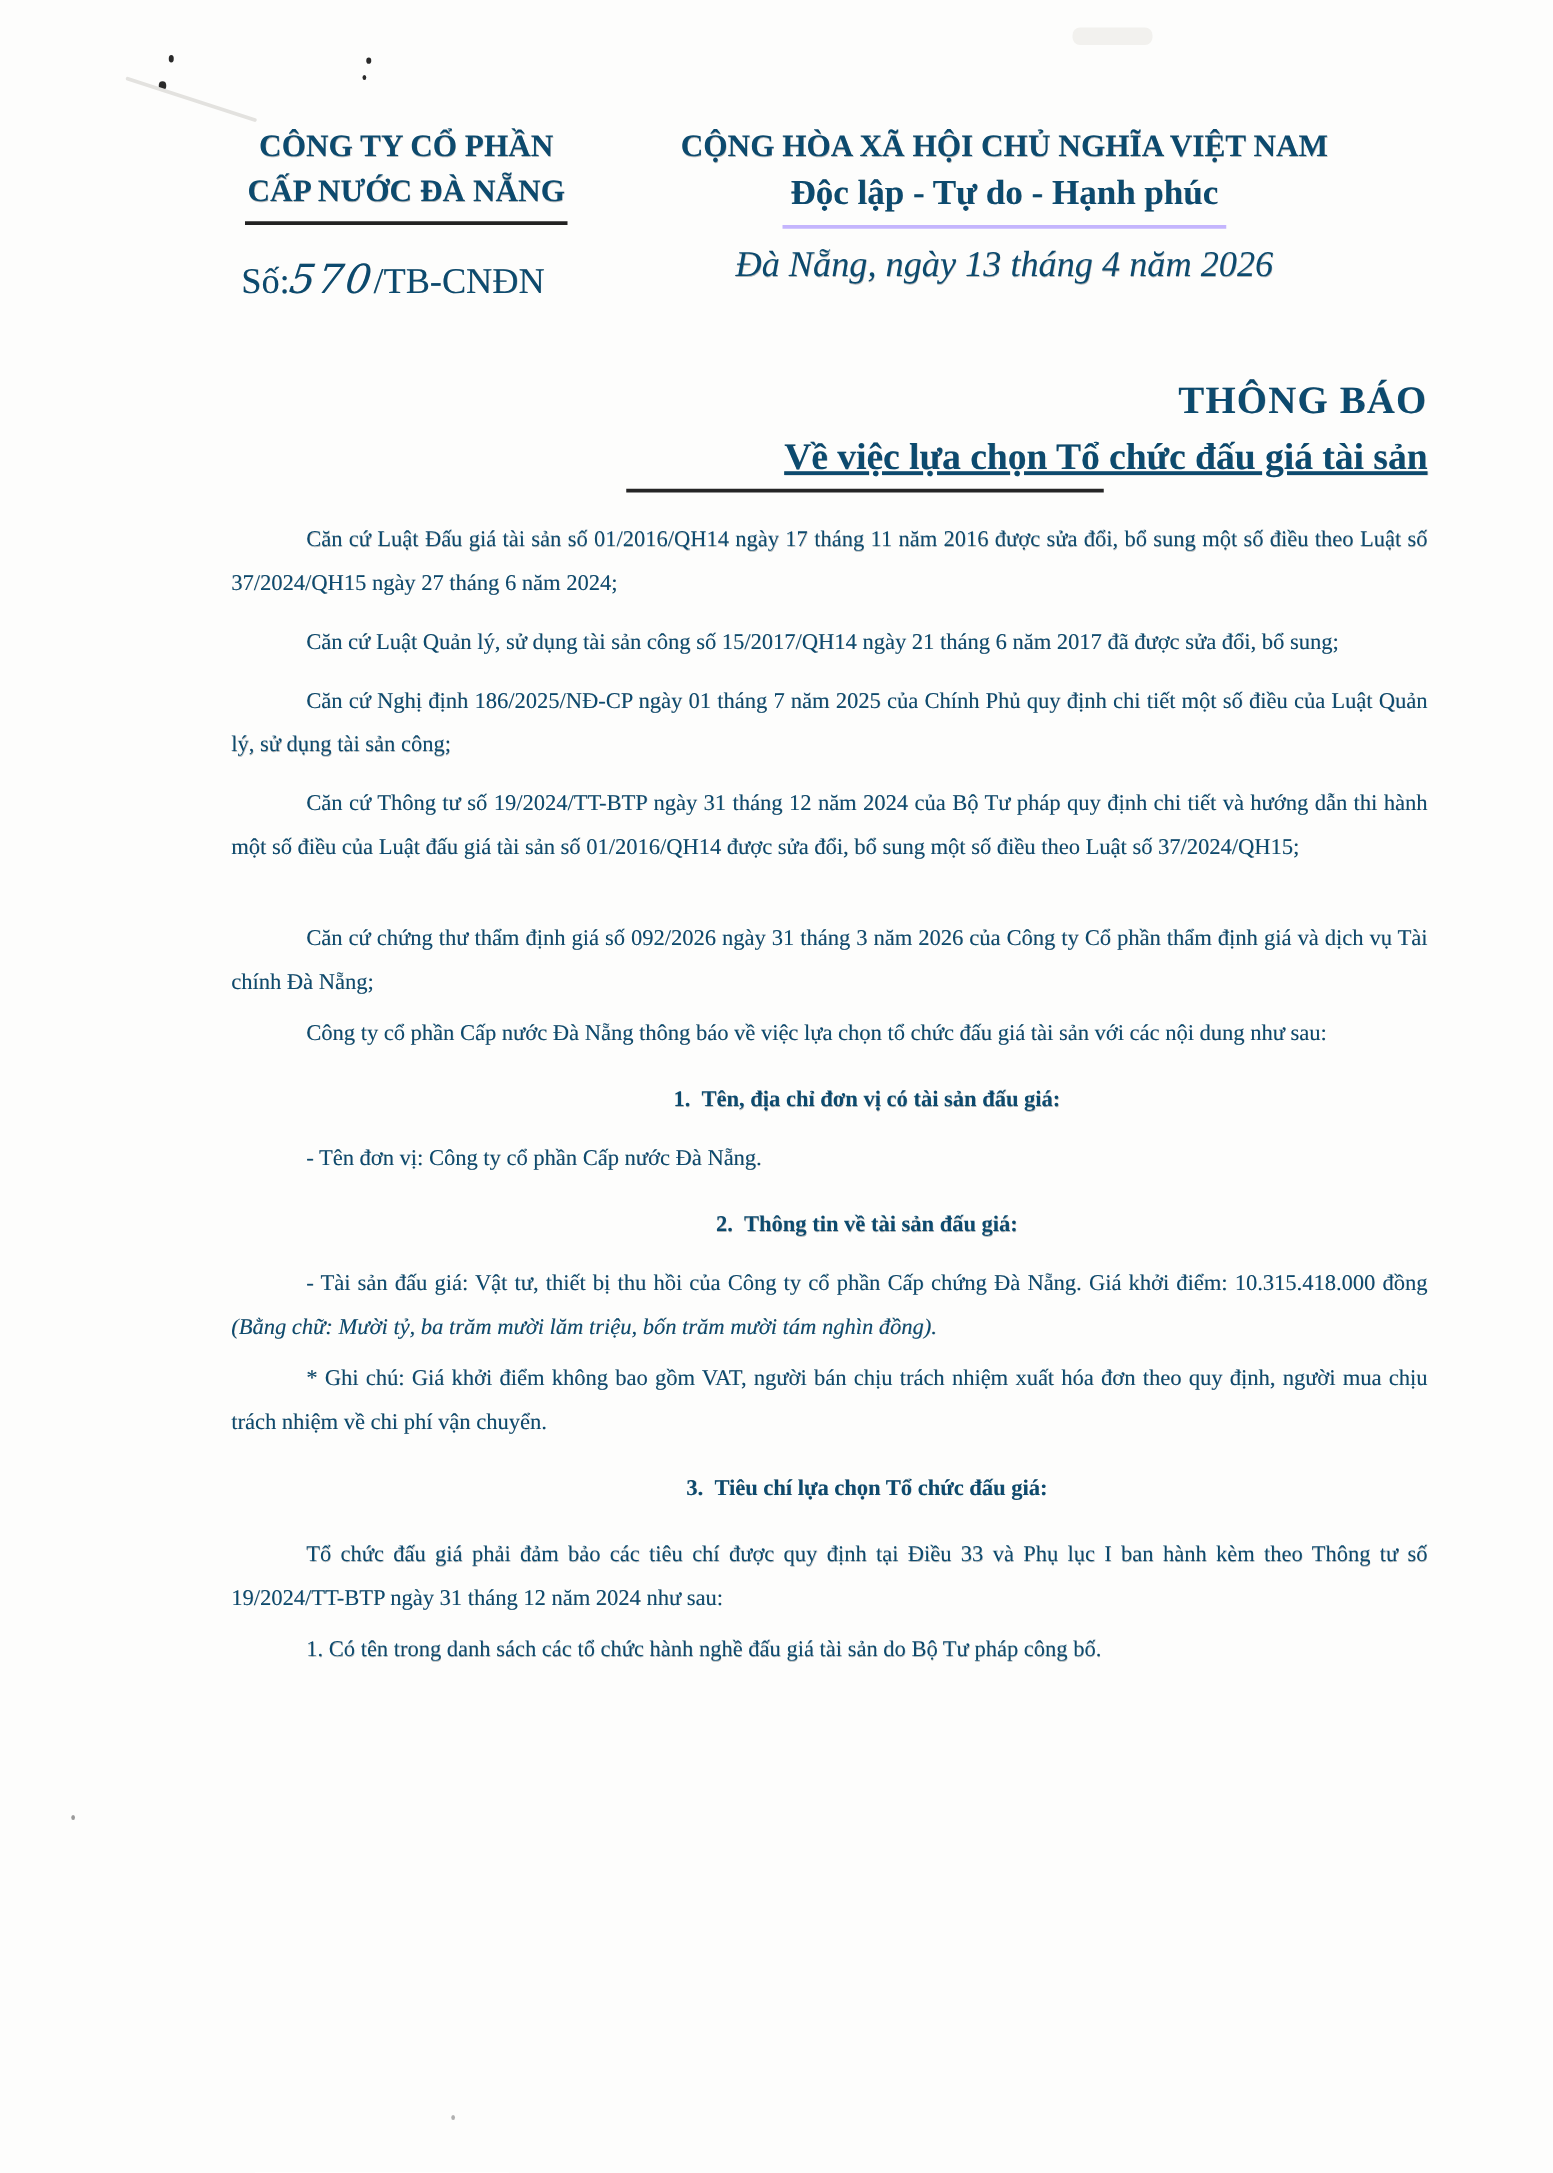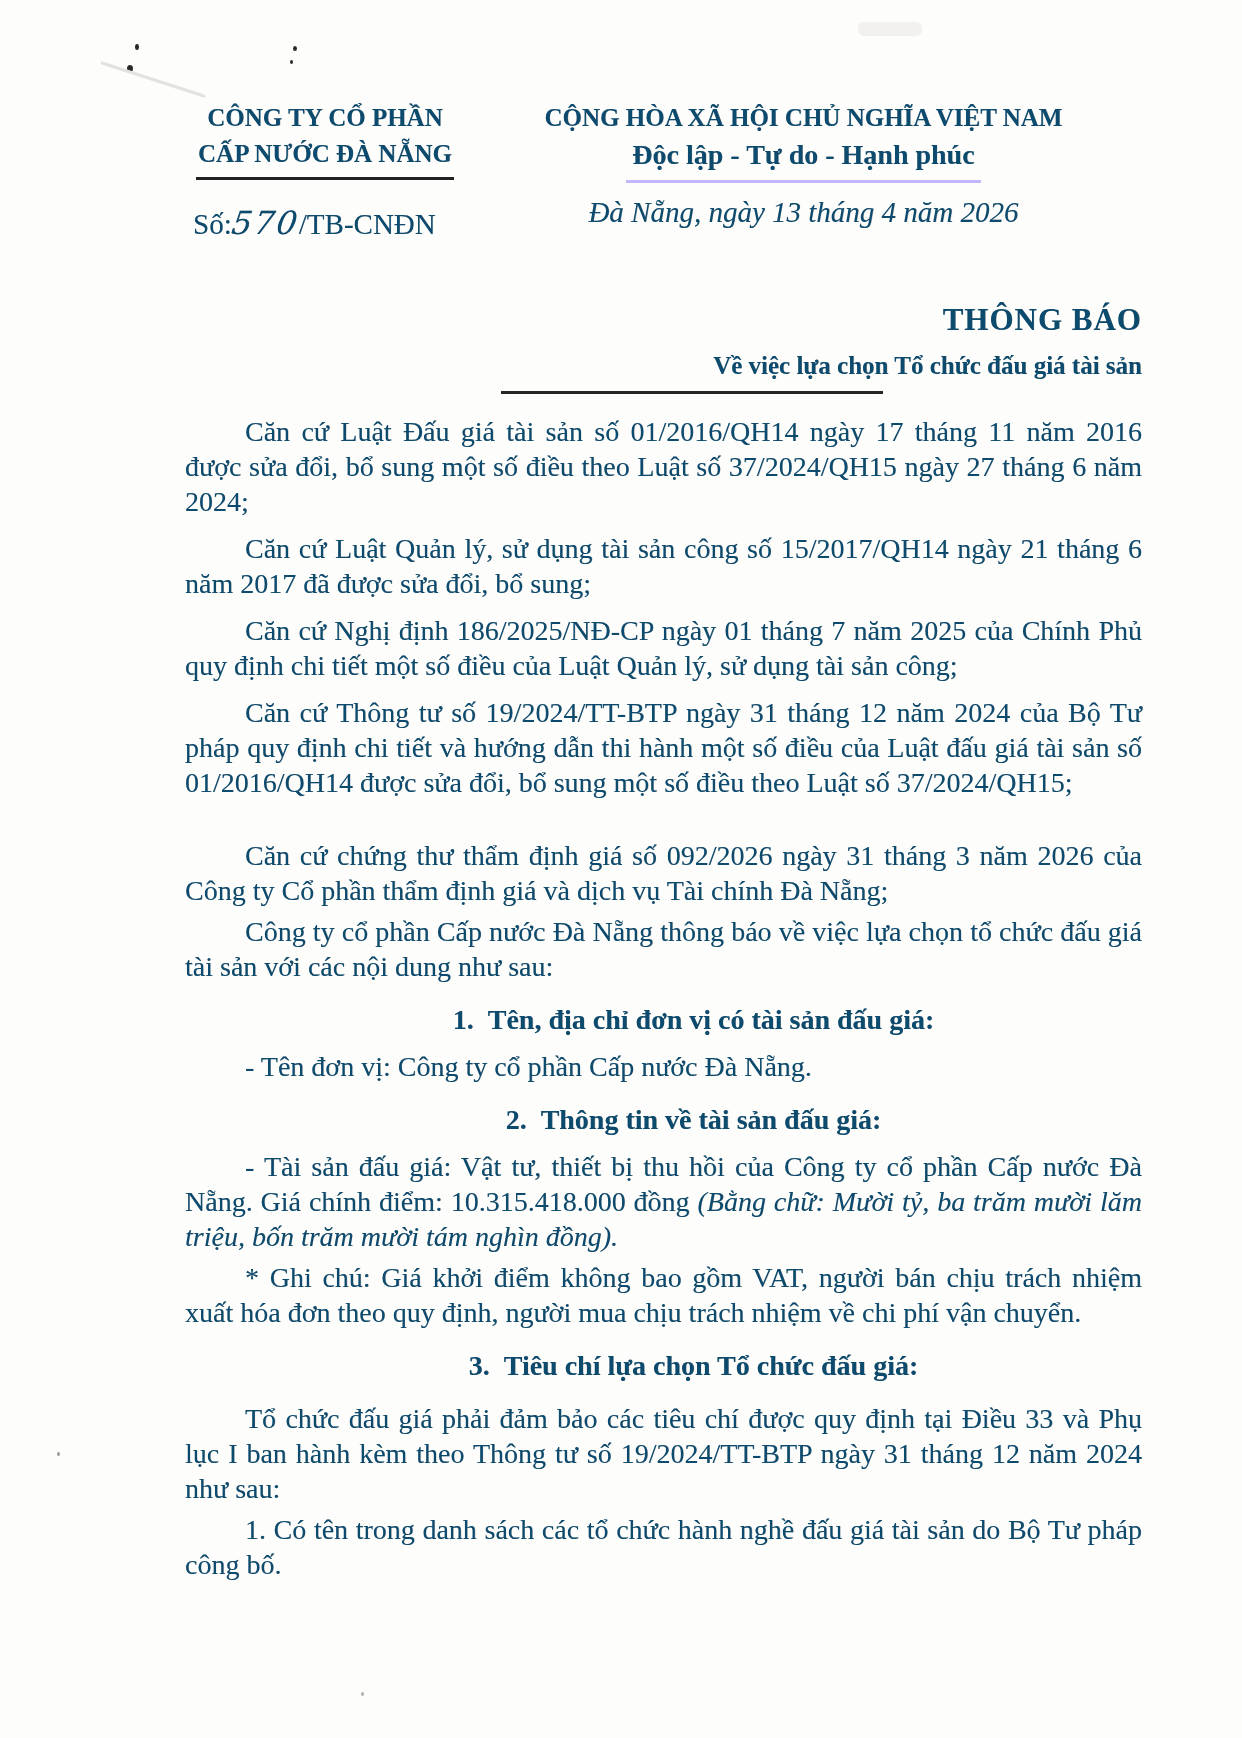--- a/index.html
+++ b/index.html
@@ -34,24 +34,24 @@
     display: inline-block;
     transform: skewX(-8deg);
   }
   .nat-line1 { font-weight: bold; font-size: 25px; line-height: 36px; white-space: nowrap; }
   .nat-line2 { font-weight: bold; font-size: 28px; line-height: 38px; }
   .nat-underlined { display: inline-block; border-bottom: 3px solid #c4b5fd; padding: 0 6px 6px 6px; }
   .dateline { margin-top: 13px; font-style: italic; font-size: 29px; white-space: nowrap; }
   
   .title-block { margin-top: 58px; text-align: right; margin-left: 56px; }
   .doc-title { font-weight: bold; font-size: 31px; line-height: 40px; letter-spacing: 1px; }
-  .doc-subtitle { font-weight: bold; font-size: 25px; line-height: 40px; margin-top: 6px; }
+  .doc-subtitle { font-weight: bold; font-size: 30px; line-height: 40px; margin-top: 6px; text-decoration: underline; }
   .subtitle-rule { width: 382px; height: 0; border-top: 3px solid #262626; margin: 5px auto 0 auto; }
   
-  .body-text { margin-top: 20px; font-size: 28px; line-height: 35px; }
+  .body-text { margin-top: 20px; font-size: 18px; line-height: 35px; }
   .body-text p { margin: 12px 0 0 0; text-align: justify; text-indent: 60px; }
   .body-text p.heading { font-weight: bold; text-align: center; }
   .body-text p.g18 { margin-top: 18px; }
   .body-text p.g22 { margin-top: 6px; }
   .body-text p.g26 { margin-top: 38px; }
   .body-text .it { font-style: italic; }
   
   .speck { position: absolute; background: #2a2a2a; border-radius: 50%; }
   .sp1 { left: 135px; top: 44px;  width: 4px; height: 6px; }
   .sp2 { left: 127px; top: 65px;  width: 6px; height: 7px; }
@@ -106,21 +106,21 @@
     <div class="body-text">
         <p class="para"><span>Căn cứ Luật Đấu giá tài sản số 01/2016/QH14 ngày 17 tháng 11 năm 2016 được sửa đổi, bổ sung một số điều theo Luật số 37/2024/QH15 ngày 27 tháng 6 năm 2024;</span></p>
         <p class="para"><span>Căn cứ Luật Quản lý, sử dụng tài sản công số 15/2017/QH14 ngày 21 tháng 6 năm 2017 đã được sửa đổi, bổ sung;</span></p>
         <p class="para"><span>Căn cứ Nghị định 186/2025/NĐ-CP ngày 01 tháng 7 năm 2025 của Chính Phủ quy định chi tiết một số điều của Luật Quản lý, sử dụng tài sản công;</span></p>
         <p class="para"><span>Căn cứ Thông tư số 19/2024/TT-BTP ngày 31 tháng 12 năm 2024 của Bộ Tư pháp quy định chi tiết và hướng dẫn thi hành một số điều của Luật đấu giá tài sản số 01/2016/QH14 được sửa đổi, bổ sung một số điều theo Luật số 37/2024/QH15;</span></p>
         <p class="para g26"><span>Căn cứ chứng thư thẩm định giá số 092/2026 ngày 31 tháng 3 năm 2026 của Công ty Cổ phần thẩm định giá và dịch vụ Tài chính Đà Nẵng;</span></p>
         <p class="para g22"><span>Công ty cổ phần Cấp nước Đà Nẵng thông báo về việc lựa chọn tổ chức đấu giá tài sản với các nội dung như sau:</span></p>
         <p class="heading g18"><span>1.&nbsp;&nbsp;Tên, địa chỉ đơn vị có tài sản đấu giá:</span></p>
         <p class="para"><span>- Tên đơn vị: Công ty cổ phần Cấp nước Đà Nẵng.</span></p>
         <p class="heading g18"><span>2.&nbsp;&nbsp;Thông tin về tài sản đấu giá:</span></p>
-        <p class="para"><span>- Tài sản đấu giá: Vật tư, thiết bị thu hồi của Công ty cổ phần Cấp nước Đà Nẵng. Giá chính điểm: 10.315.418.000 đồng </span><span class="it">(Bằng chữ: Mười tỷ, ba trăm mười lăm triệu, bốn trăm mười tám nghìn đồng).</span></p>
+        <p class="para"><span>- Tài sản đấu giá: Vật tư, thiết bị thu hồi của Công ty cổ phần Cấp chứng Đà Nẵng. Giá khởi điểm: 10.315.418.000 đồng </span><span class="it">(Bằng chữ: Mười tỷ, ba trăm mười lăm triệu, bốn trăm mười tám nghìn đồng).</span></p>
         <p class="para g22"><span>* Ghi chú: Giá khởi điểm không bao gồm VAT, người bán chịu trách nhiệm xuất hóa đơn theo quy định, người mua chịu trách nhiệm về chi phí vận chuyển.</span></p>
         <p class="heading g18"><span>3.&nbsp;&nbsp;Tiêu chí lựa chọn Tổ chức đấu giá:</span></p>
         <p class="para g18"><span>Tổ chức đấu giá phải đảm bảo các tiêu chí được quy định tại Điều 33 và Phụ lục I ban hành kèm theo Thông tư số 19/2024/TT-BTP ngày 31 tháng 12 năm 2024 như sau:</span></p>
         <p class="para g22"><span>1. Có tên trong danh sách các tổ chức hành nghề đấu giá tài sản do Bộ Tư pháp công bố.</span></p>
       </div>
 
   </div>
 </div>
 
 </body></html>

